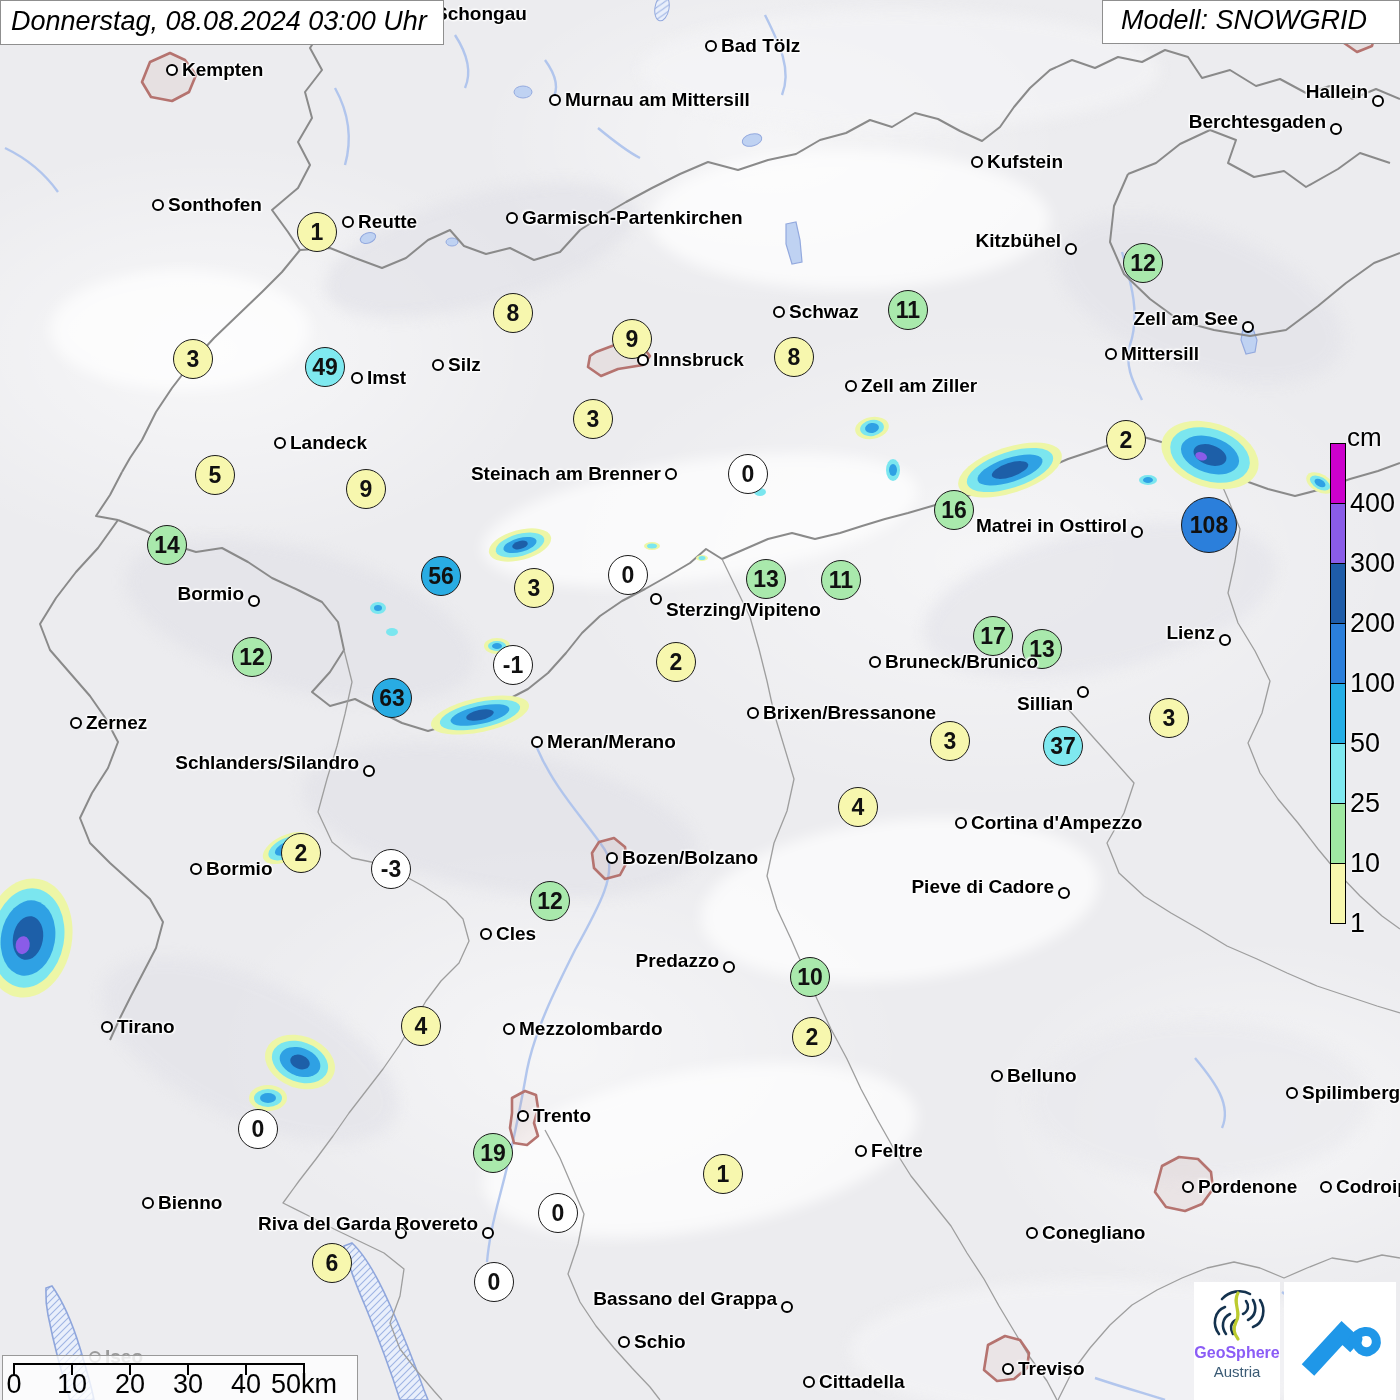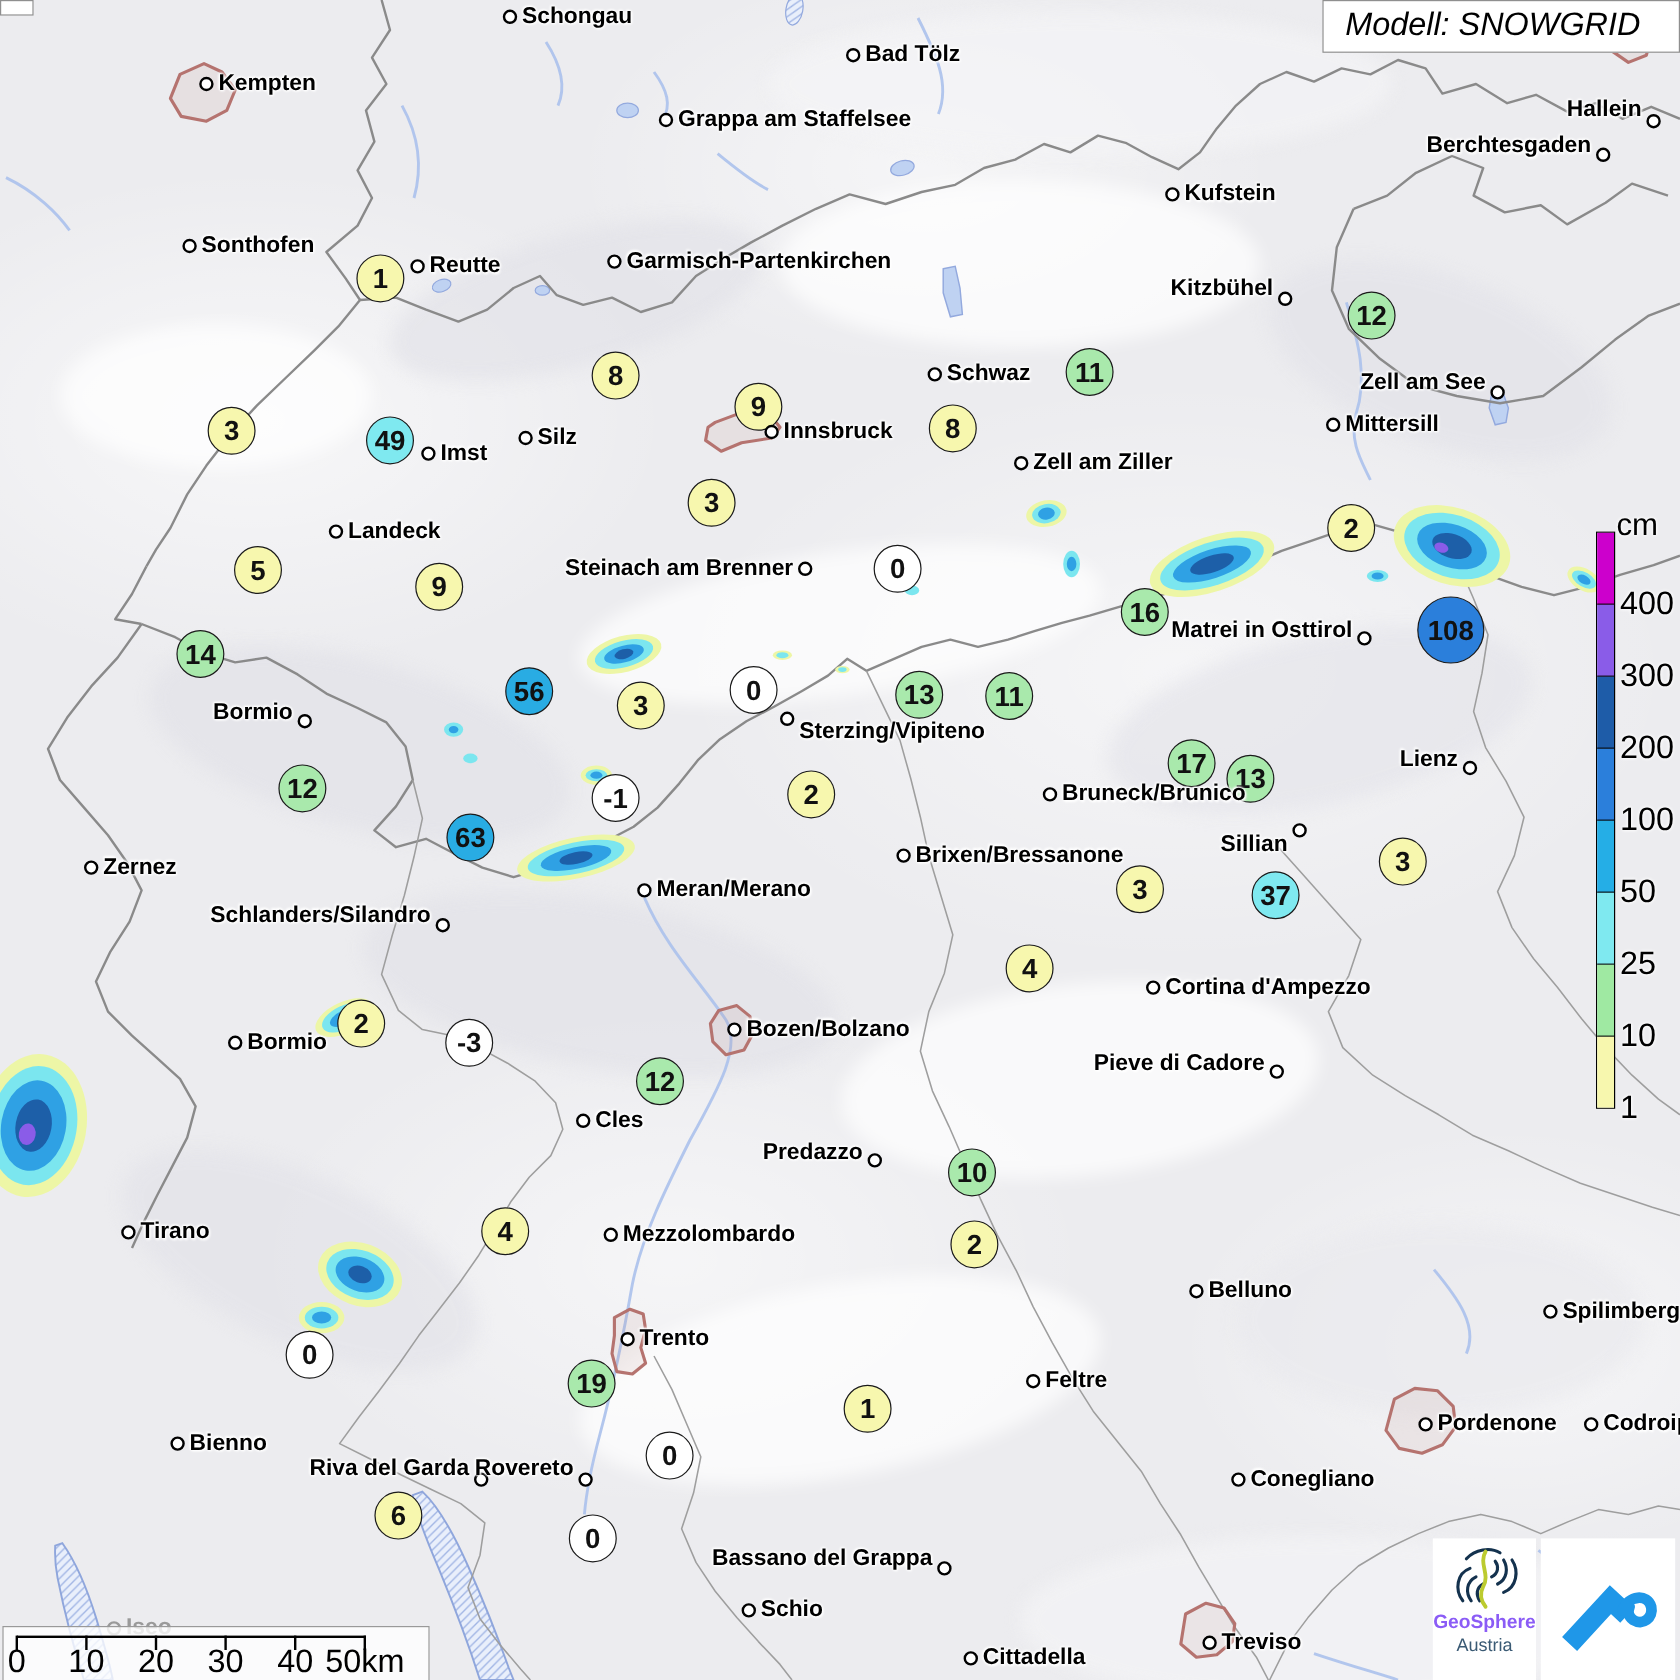--- a/index.html
+++ b/index.html
@@ -291,21 +291,21 @@
       <div class="city" style="left: 711px; top: 46px;">
         <span class="dot"></span>
         <span class="lbl r">Bad Tölz</span>
       </div>
       <div class="city" style="left: 172px; top: 70px;">
         <span class="dot"></span>
         <span class="lbl r">Kempten</span>
       </div>
       <div class="city" style="left: 555px; top: 100px;">
         <span class="dot"></span>
-        <span class="lbl r">Grappa am Staffelsee</span>
+        <span class="lbl r">Murnau am Mittersill</span>
       </div>
       <div class="city" style="left: 1378px; top: 101px;">
         <span class="dot"></span>
         <span class="lbl l" style="top: -9px;">Hallein</span>
       </div>
       <div class="city" style="left: 1336px; top: 129px;">
         <span class="dot"></span>
         <span class="lbl l" style="top: -7px;">Berchtesgaden</span>
       </div>
       <div class="city" style="left: 977px; top: 162px;">
@@ -492,20 +492,21 @@
         <span class="dot"></span>
         <span class="lbl r">Cittadella</span>
       </div>
       <div class="city faded" style="left: 95px; top: 1357px;">
         <span class="dot"></span>
         <span class="lbl r">Iseo</span>
       </div>
     </div>
 
   <div id="title-box">
+    <div id="title-line2">Donnerstag, 08.08.2024 03:00 Uhr</div>
   </div>
 
   <div id="model-box">Modell: SNOWGRID</div>
 
   <div id="legend">
     <div id="legend-unit" class="legend-unit">cm</div>
     <div id="legend-bar">
         <div class="seg" style="background: rgb(204, 0, 204);"></div>
         <div class="seg" style="background: rgb(138, 92, 232);"></div>
         <div class="seg" style="background: rgb(30, 92, 168);"></div>

